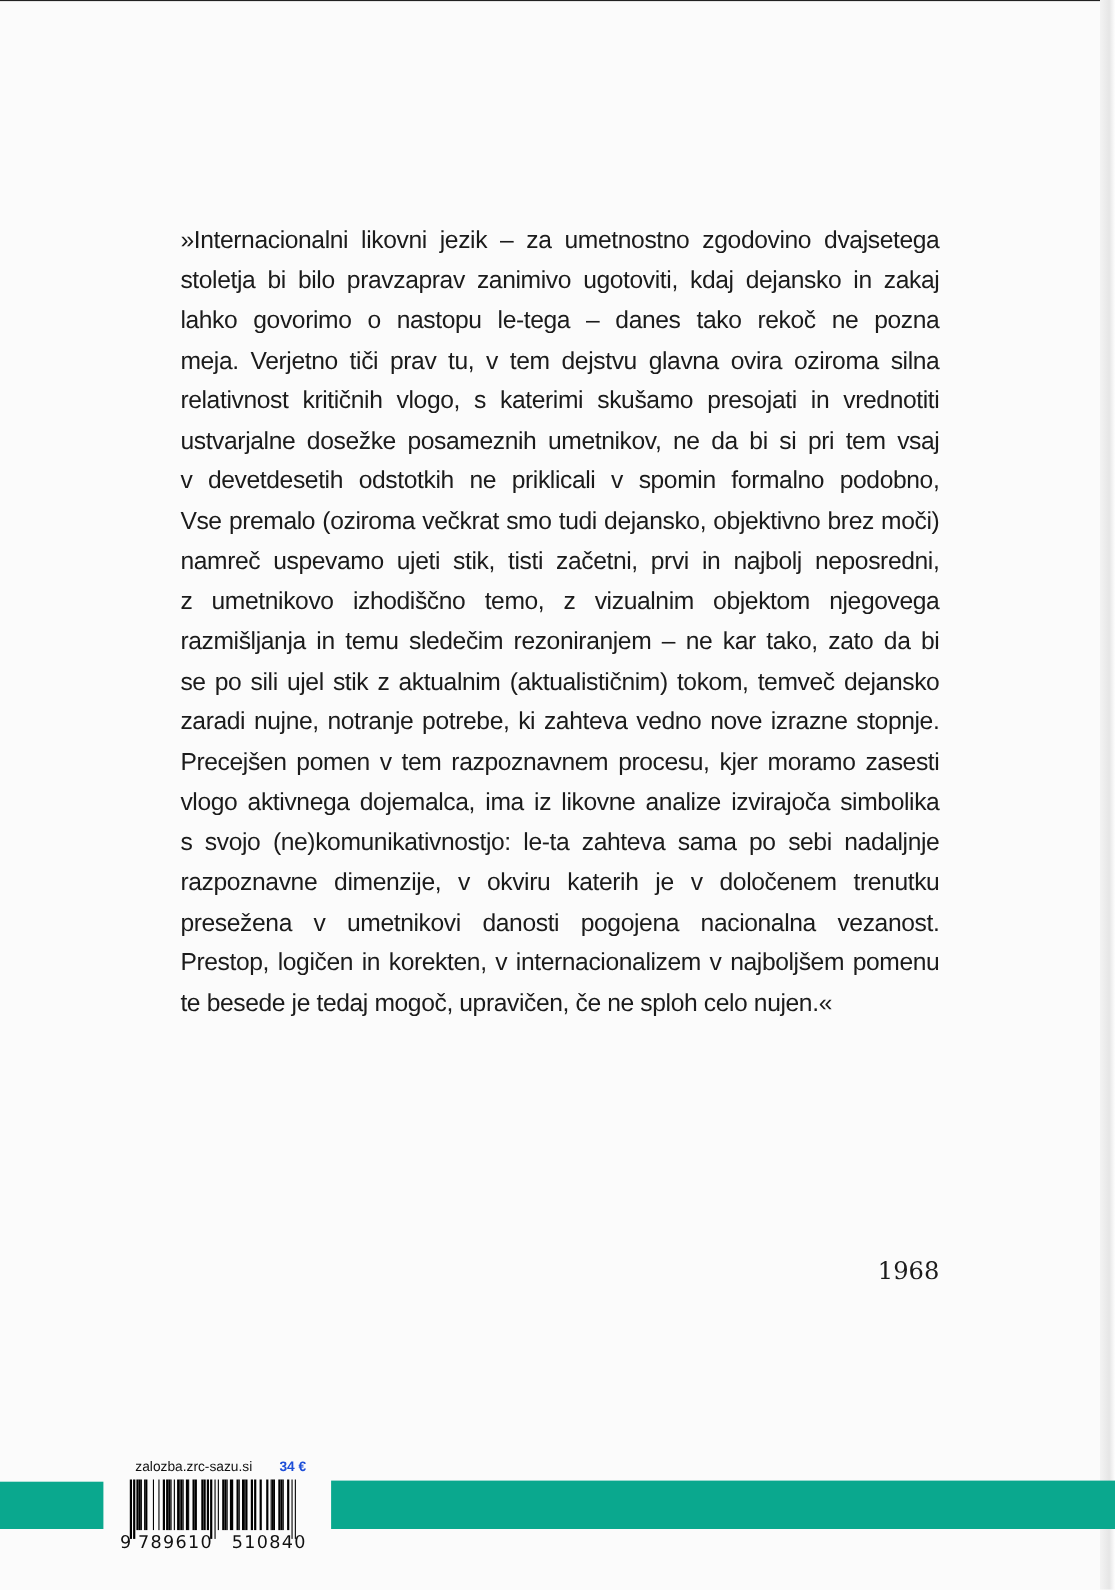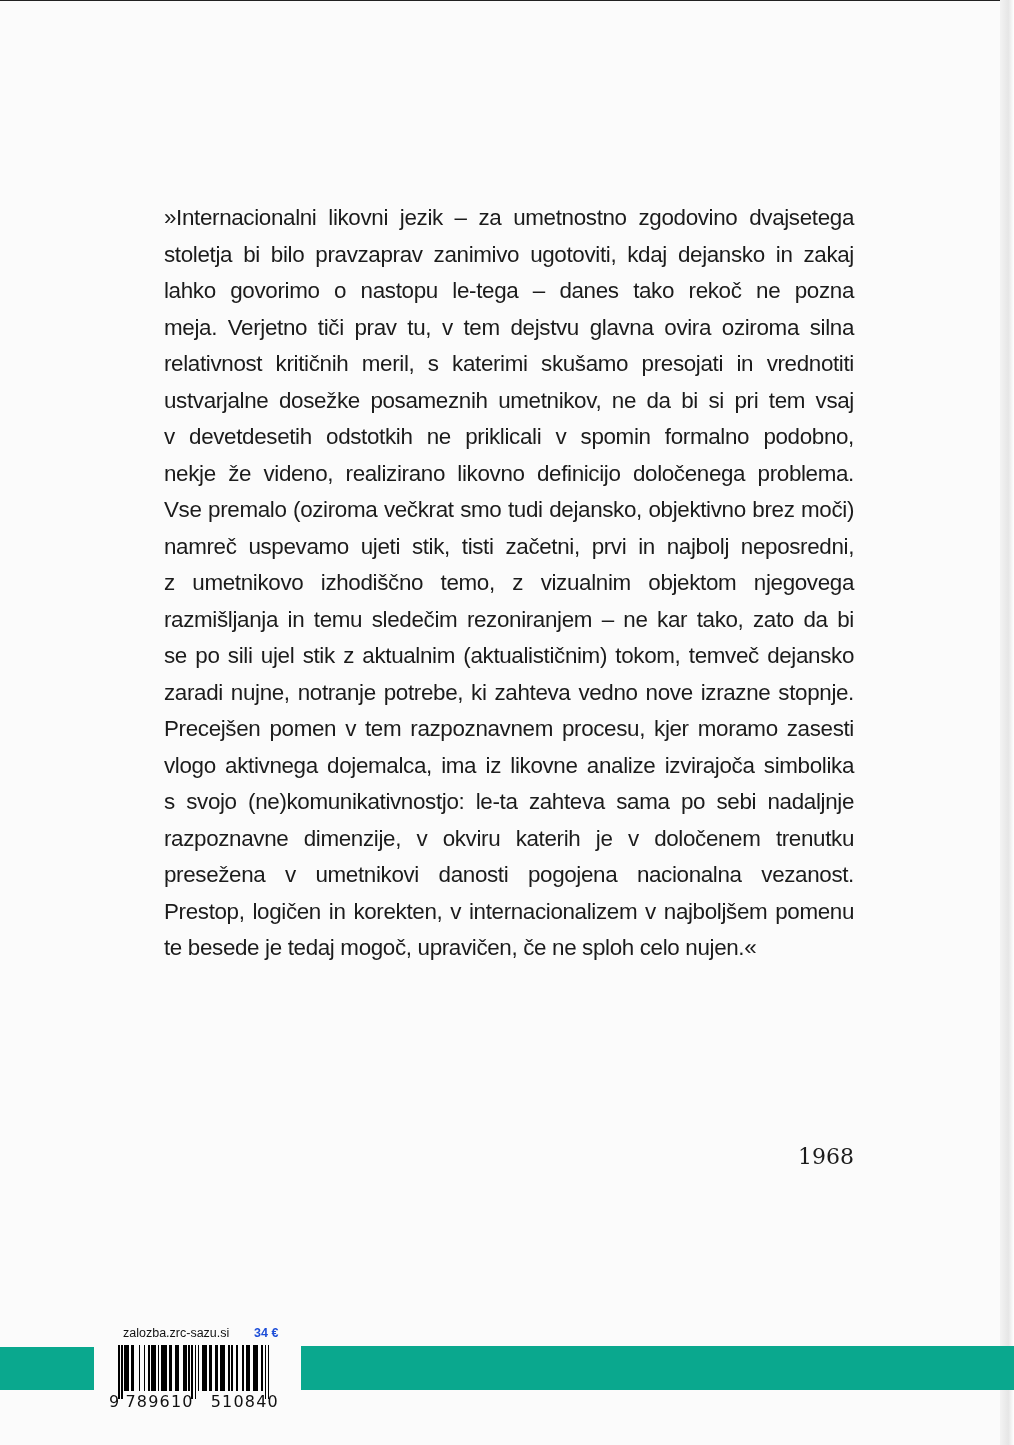--- a/index.html
+++ b/index.html
@@ -75,24 +75,23 @@
 <body>
 
 <div class="top-edge"></div>
 <div class="right-edge"></div>
 
 <div class="quote">
   <span class="line">»Internacionalni likovni jezik – za umetnostno zgodovino dvajsetega</span>
   <span class="line">stoletja bi bilo pravzaprav zanimivo ugotoviti, kdaj dejansko in zakaj</span>
   <span class="line">lahko govorimo o nastopu le-tega – danes tako rekoč ne pozna</span>
   <span class="line">meja. Verjetno tiči prav tu, v tem dejstvu glavna ovira oziroma silna</span>
-  <span class="line">relativnost kritičnih meril, s katerimi skušamo presojati in vrednotiti</span>
+  <span class="line">relativnost kritičnih vlogo, s katerimi skušamo presojati in vrednotiti</span>
   <span class="line">ustvarjalne dosežke posameznih umetnikov, ne da bi si pri tem vsaj</span>
   <span class="line">v devetdesetih odstotkih ne priklicali v spomin formalno podobno,</span>
-  <span class="line">nekje že videno, realizirano likovno definicijo določenega problema.</span>
   <span class="line">Vse premalo (oziroma večkrat smo tudi dejansko, objektivno brez moči)</span>
   <span class="line">namreč uspevamo ujeti stik, tisti začetni, prvi in najbolj neposredni,</span>
   <span class="line">z umetnikovo izhodiščno temo, z vizualnim objektom njegovega</span>
   <span class="line">razmišljanja in temu sledečim rezoniranjem – ne kar tako, zato da bi</span>
   <span class="line">se po sili ujel stik z aktualnim (aktualističnim) tokom, temveč dejansko</span>
   <span class="line">zaradi nujne, notranje potrebe, ki zahteva vedno nove izrazne stopnje.</span>
   <span class="line">Precejšen pomen v tem razpoznavnem procesu, kjer moramo zasesti</span>
   <span class="line">vlogo aktivnega dojemalca, ima iz likovne analize izvirajoča simbolika</span>
   <span class="line">s svojo (ne)komunikativnostjo: le-ta zahteva sama po sebi nadaljnje</span>
   <span class="line">razpoznavne dimenzije, v okviru katerih je v določenem trenutku</span>

